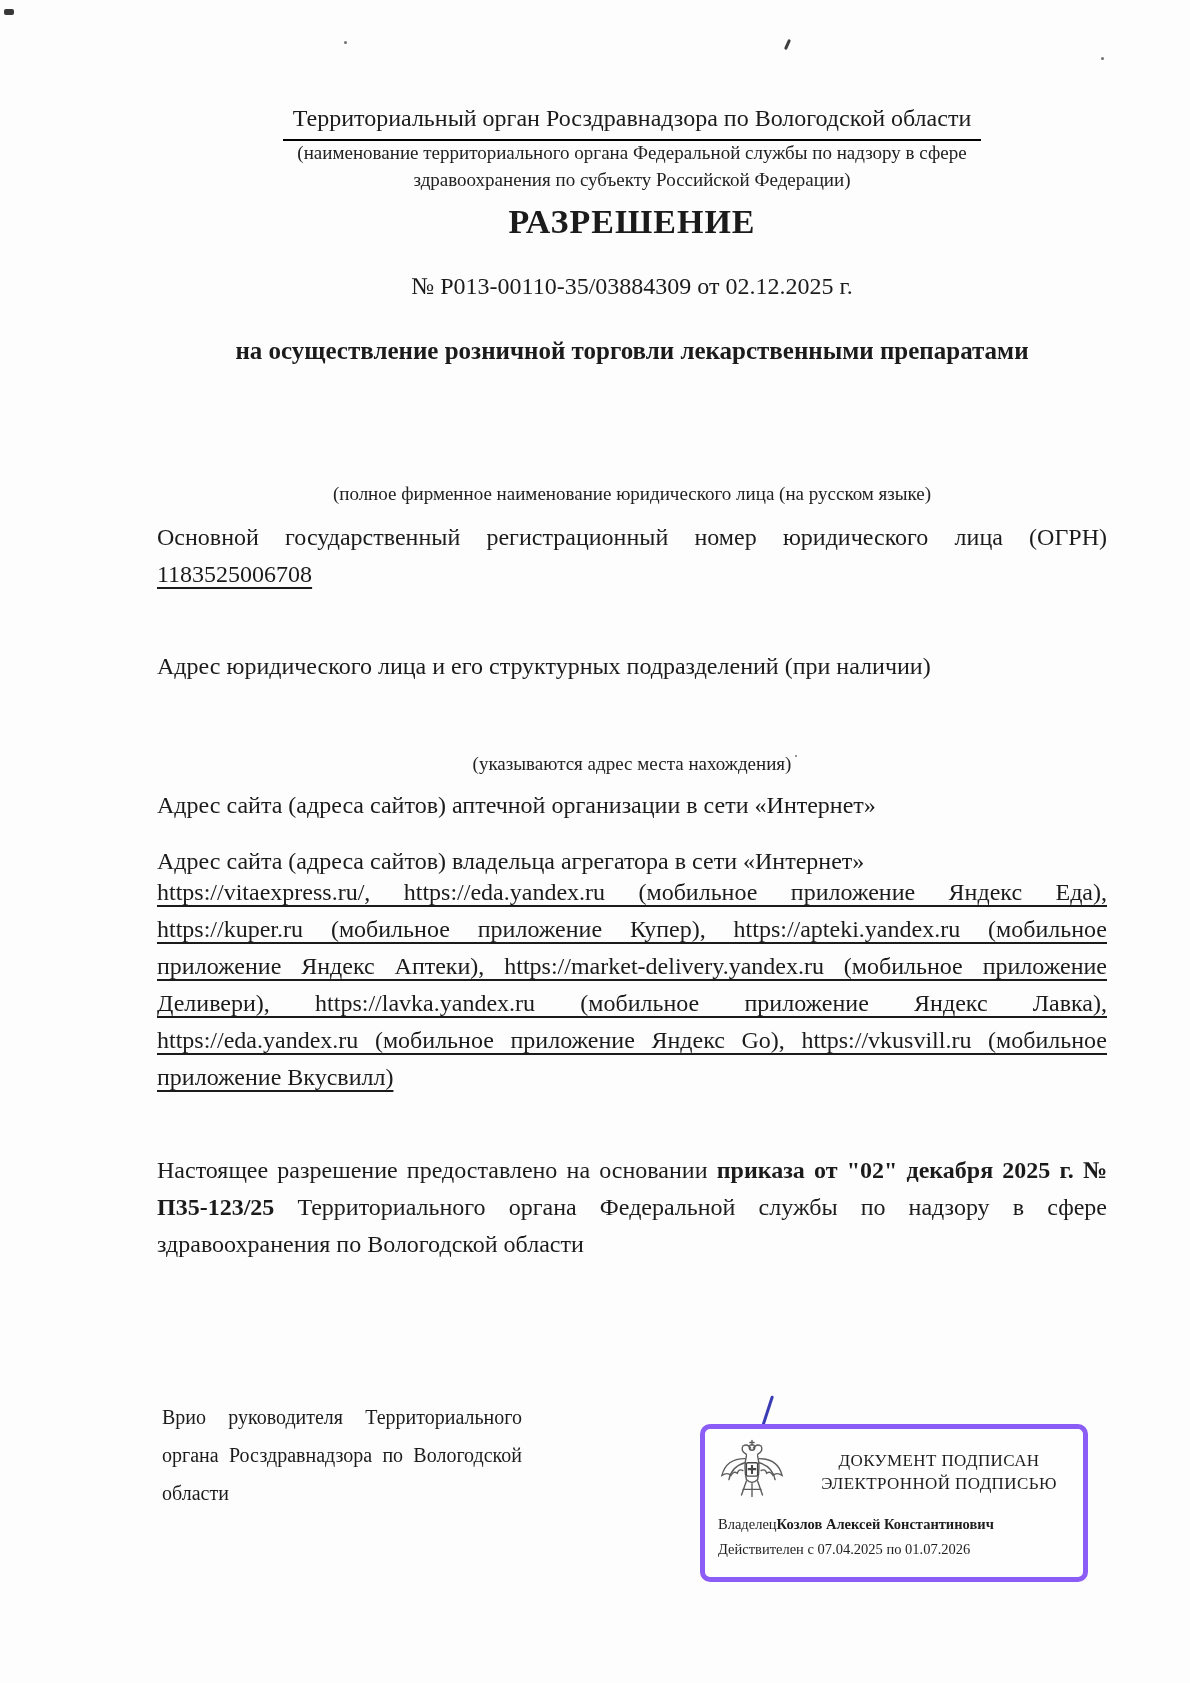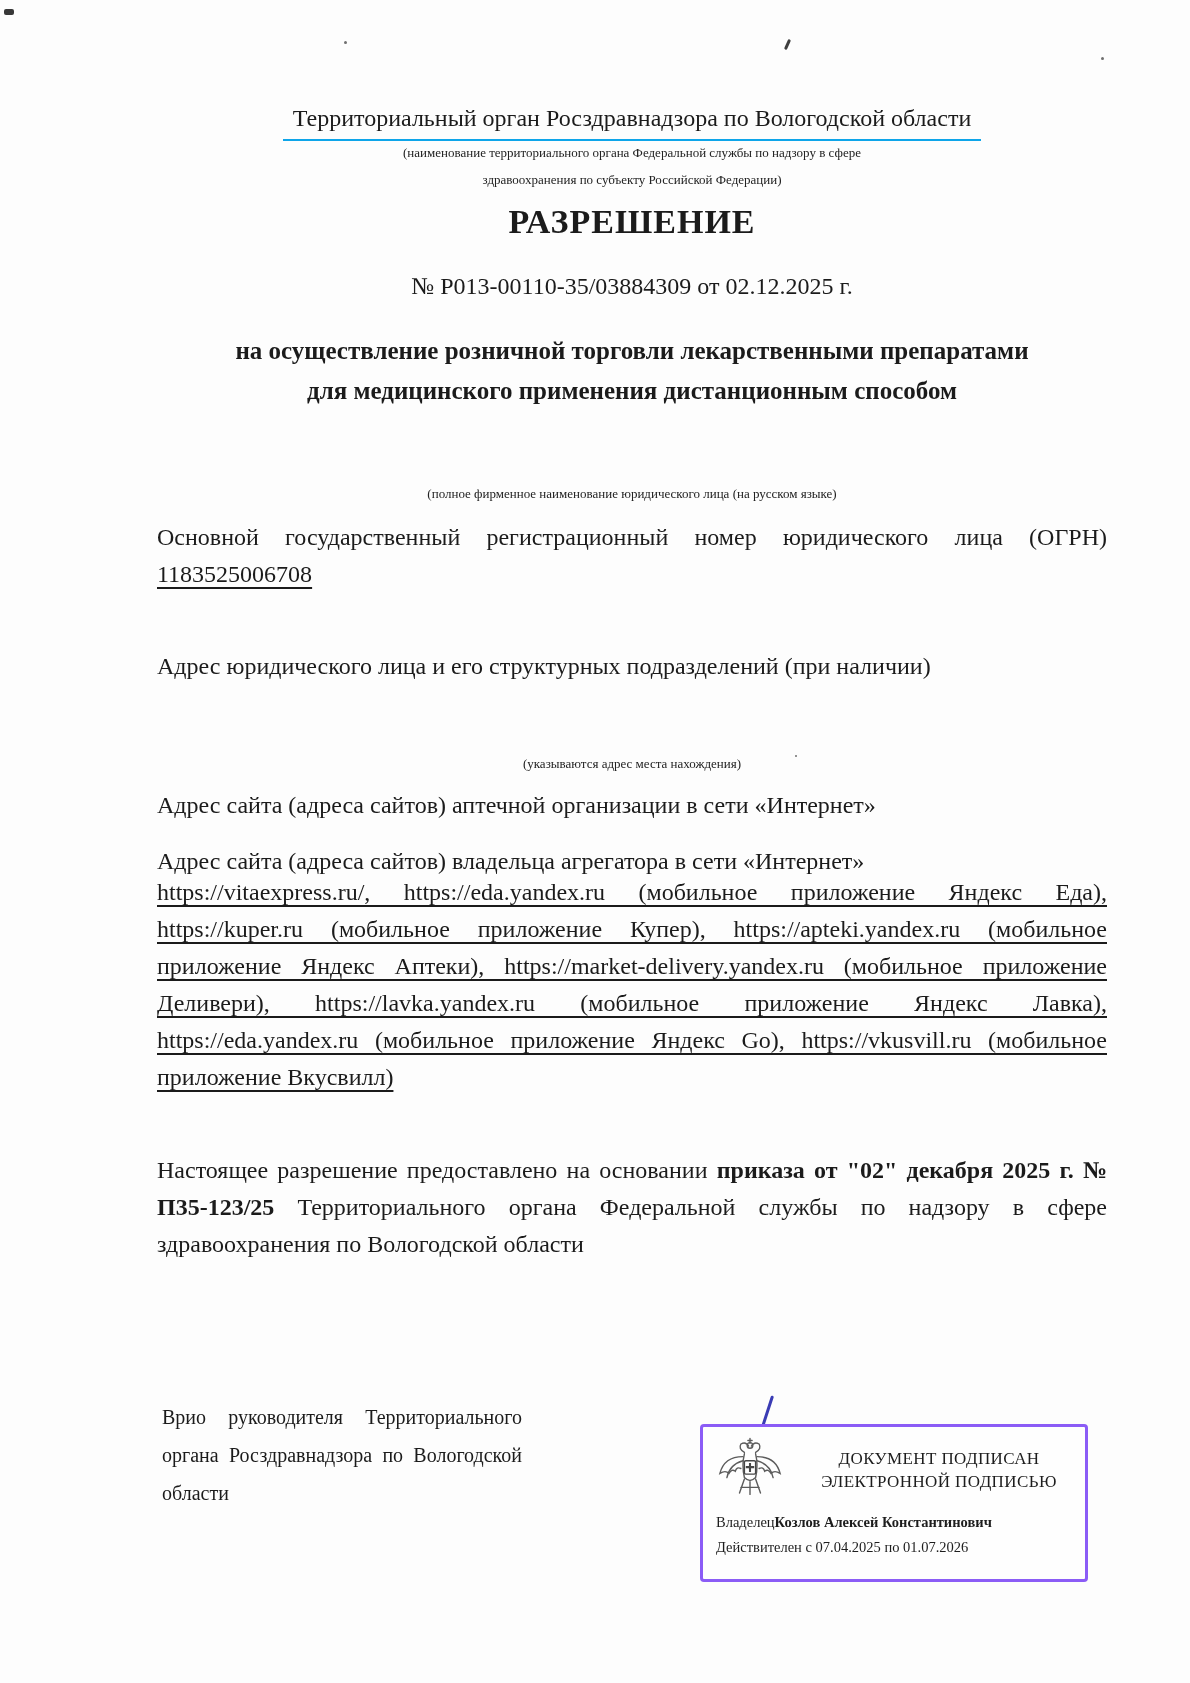--- a/index.html
+++ b/index.html
@@ -6,31 +6,31 @@
   .page{
     position:relative;width:1190px;height:1683px;overflow:hidden;
     background:#fdfdfd;color:#1b1b1b;
     font-family:"Liberation Serif","DejaVu Serif",serif;
   }
   .block{position:absolute;left:157px;width:950px;font-size:24px;line-height:37px;}
   .center{text-align:center;}
   .just{text-align:justify;text-align-last:left;}
   .bold{font-weight:bold;}
   .u{text-decoration:underline;text-decoration-thickness:2px;text-underline-offset:5px;}
-  .pad-u{display:inline-block;padding:0 10px 2px 10px;border-bottom:2px solid #0ea5e9;}
-  .caption{font-size:13px;line-height:27px;color:#222;}
+  .pad-u{display:inline-block;padding:0 10px 2px 10px;border-bottom:2px solid #000000;}
+  .caption{font-size:19px;line-height:27px;color:#222;}
   .doc-type{font-size:34px;letter-spacing:1px;}
   .subject{font-size:25px;line-height:40px;}
 
   .sig-title{position:absolute;left:162px;top:1398px;width:360px;
     font-size:20px;line-height:38px;text-align:justify;text-align-last:left;}
   .name-frag{position:absolute;left:1060px;top:1477px;font-size:24px;}
 
   .stamp{position:absolute;left:700px;top:1424px;width:388px;height:158px;
-    border:3px solid #8b5cf6;border-radius:4px;background:#fefefe;box-sizing:border-box;}
+    border:5px solid #8b5cf6;border-radius:10px;background:#fefefe;box-sizing:border-box;}
   .stamp-emblem{position:absolute;left:12px;top:8px;width:70px;height:74px;}
   .stamp-title{position:absolute;left:96px;right:6px;top:20px;text-align:center;
     font-size:17px;line-height:23px;letter-spacing:.4px;color:#1d1d1d;}
   .stamp-lines{position:absolute;left:13px;top:83px;right:4px;
     font-size:14.5px;line-height:25px;color:#1d1d1d;white-space:nowrap;}
   .stamp-lines b{font-weight:bold;}
 
   .pen-stroke{position:absolute;left:766px;top:1395px;width:3px;height:33px;
     background:#3a3cb4;transform:rotate(18deg);border-radius:2px;}
 
@@ -60,21 +60,20 @@
     <div>(наименование территориального органа  Федеральной службы по надзору в сфере</div>
     <div>здравоохранения по субъекту Российской Федерации)</div>
   </div>
 
   <div class="block center bold doc-type" style="top:203px;">РАЗРЕШЕНИЕ</div>
 
   <div class="block center" style="top:268px;">№ Р013-00110-35/03884309 от 02.12.2025 г.</div>
 
   <div class="block center bold subject" style="top:331px;">
     <div>на осуществление розничной торговли лекарственными препаратами</div>
-    <div>для медицинского применения дистанционным способом</div>
   </div>
 
 
   <div class="block center caption" style="top:480px;">(полное фирменное наименование юридического лица (на русском языке)</div>
 
   <div class="block just" style="top:519px;">
     <span>Основной  государственный  регистрационный номер юридического лица (ОГРН)</span>
     <span class="u">1183525006708</span>
   </div>
 

